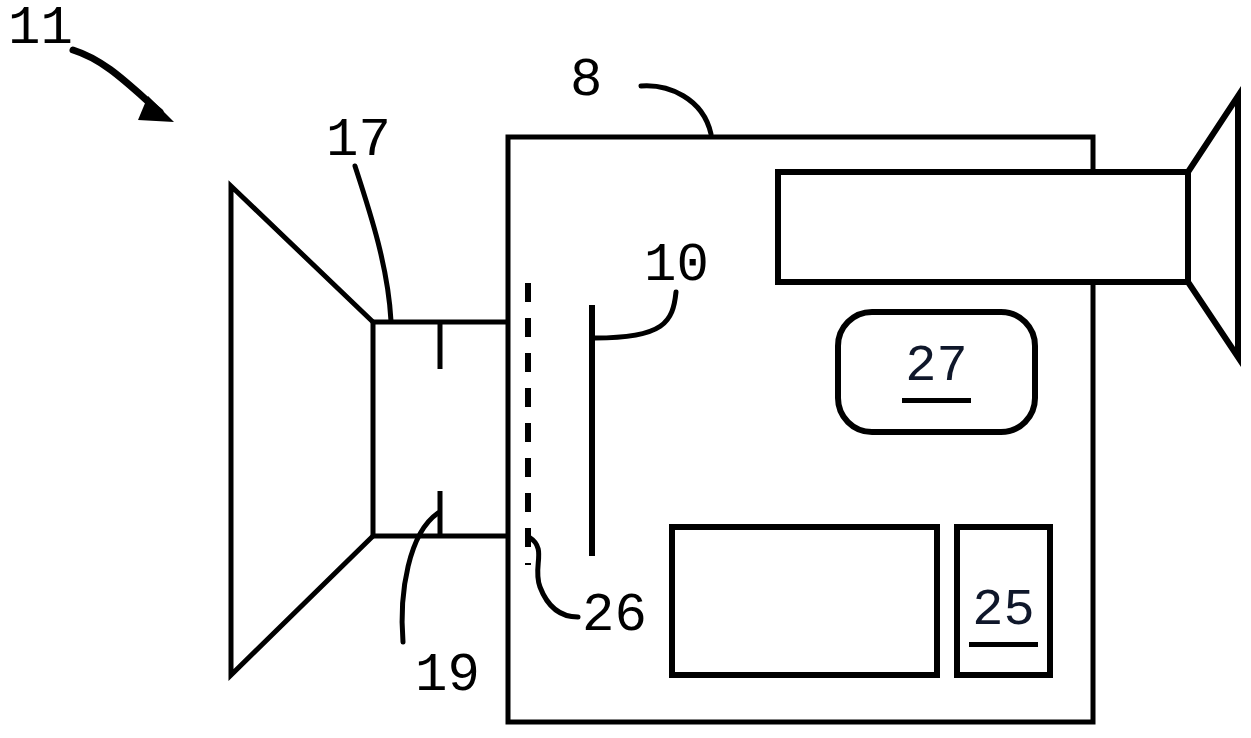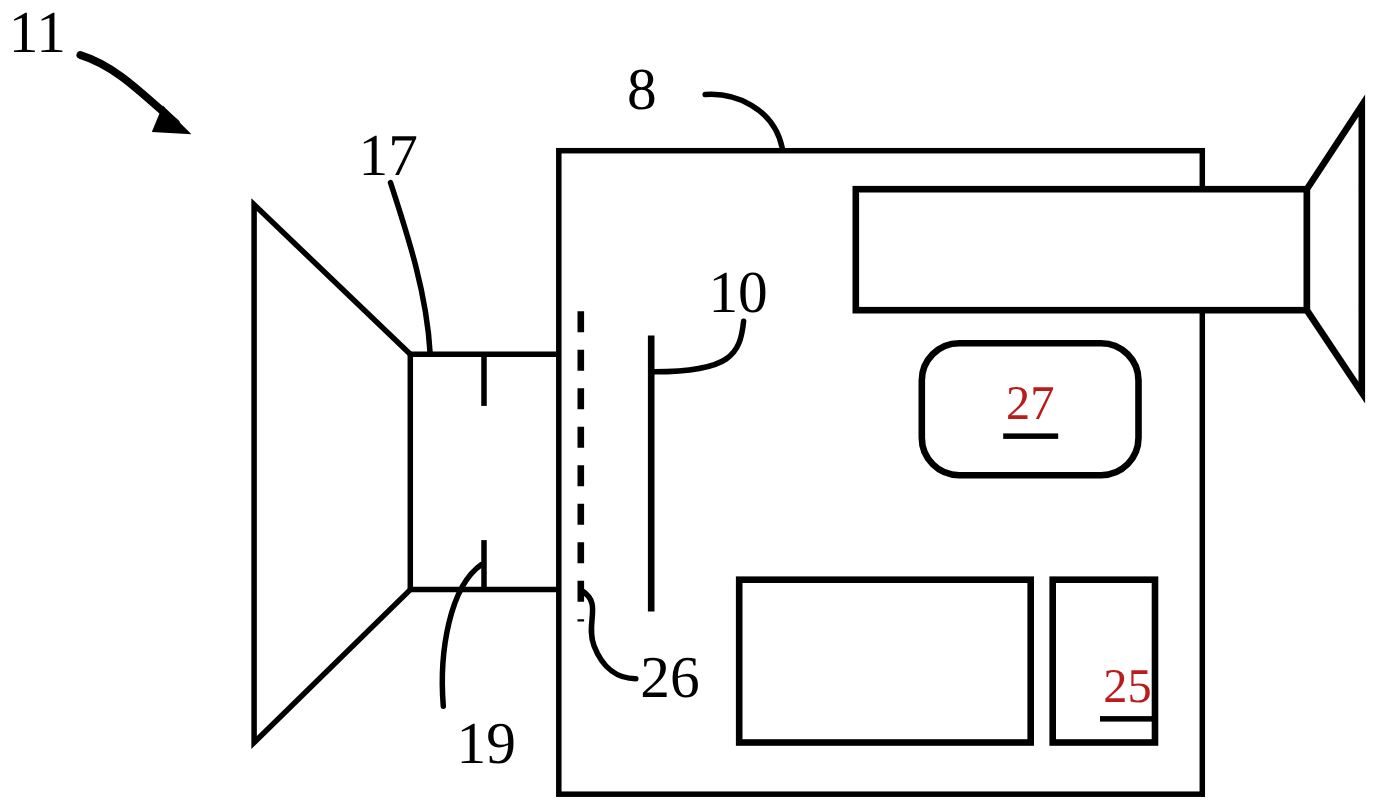--- a/index.html
+++ b/index.html
@@ -1,38 +1,38 @@
 <!DOCTYPE html>
 <html><head>
 <meta charset="utf-8">
 <style>
   html,body{margin:0;padding:0;background:#ffffff;}
   .stage{
     position:relative;
     width:1251px;height:738px;
     background:#ffffff;
     overflow:hidden;
-    font-family:Liberation Serif, serif;
+    font-family:Liberation Mono, monospace;
   }
   .stage svg{position:absolute;left:0;top:0;}
   .lbl{
     position:absolute;
     color:#000;
     font-size:54px;
     line-height:1;
     white-space:nowrap;
     user-select:none;
   }
   .boxlbl{
     position:absolute;
     display:flex;
     align-items:center;
     justify-content:center;
-    color:#b91c1c;
-    font-size:44px;
+    color:#0f172a;
+    font-size:52px;
     line-height:1;
   }
   .boxlbl .u{
     border-bottom:5px solid #000;
     padding:0 3px 5px 3px;
   }
 </style>
 </head>
 <body>
 
@@ -83,21 +83,21 @@
 
   <div class="lbl" style="left:326px;top:114px;">17</div>
 
   <div class="lbl" style="left:644px;top:239px;">10</div>
 
   <div class="lbl" style="left:371px;top:649px;margin-left:44px;">19</div>
 
   <div class="lbl" style="left:582px;top:589px;">26</div>
 
 
-  <div class="boxlbl" style="left:957px;top:555px;width:93px;height:148px;justify-content:flex-end;">
+  <div class="boxlbl" style="left:957px;top:542px;width:93px;height:148px;">
     <span class="u">25</span>
   </div>
 
   <div class="boxlbl" style="left:838px;top:312px;width:197px;height:120px;">
     <span class="u">27</span>
   </div>
 
 </div>
 
 </body></html>

